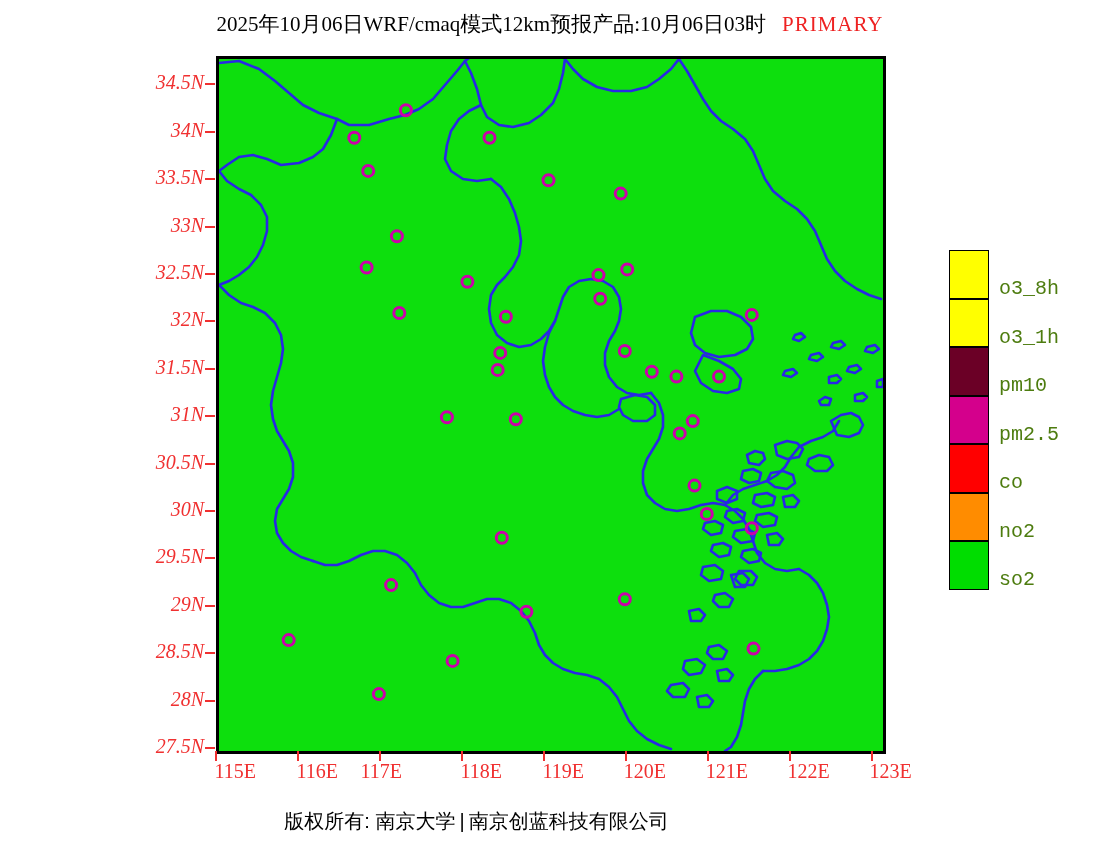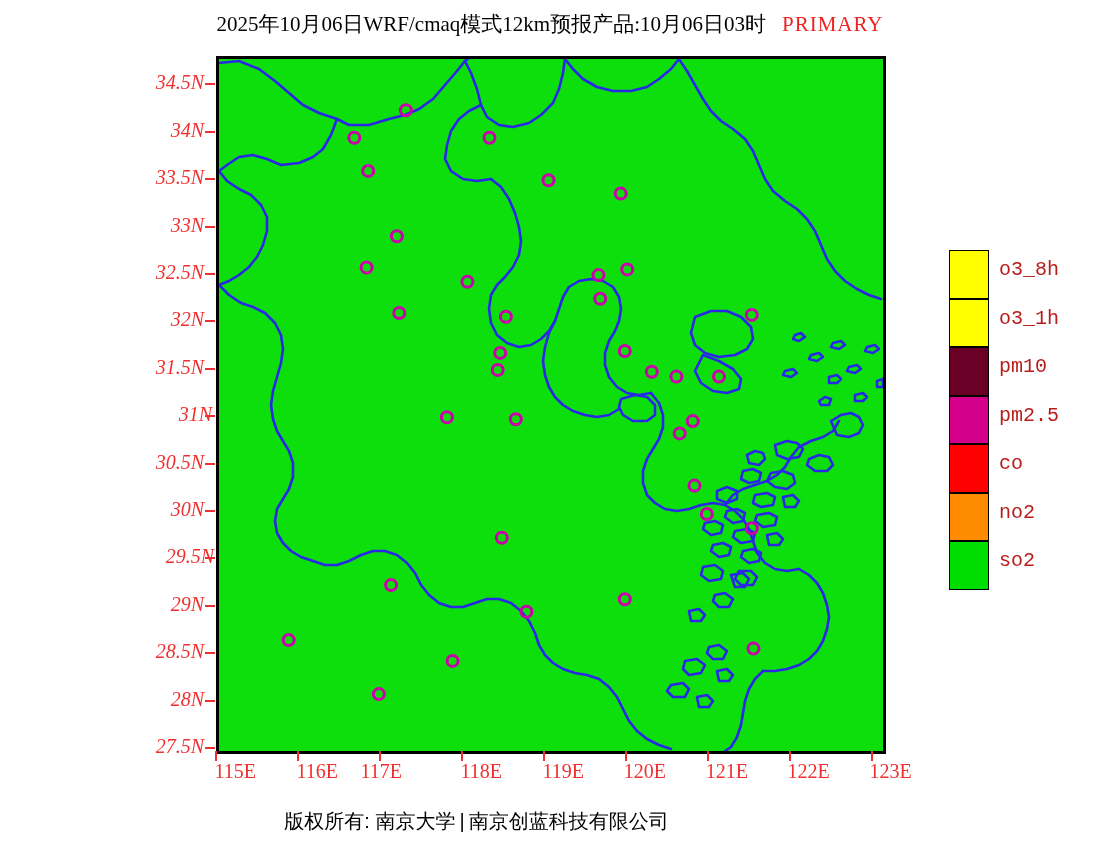--- a/index.html
+++ b/index.html
@@ -104,24 +104,24 @@
     left: 0;
     top: 0;
     width: 40px;
     height: 48.5px;
     border: 1.5px solid #000000;
     box-sizing: border-box;
   }
   .legend-label {
     position: absolute;
     left: 50px;
-    top: 8px;
+    top: 27px;
     font-family: "Liberation Mono", "DejaVu Sans Mono", monospace;
     font-size: 20px;
-    color: #b91c1c;
+    color: #4d7c0f;
     white-space: nowrap;
   }
 
   
   #footer {
     position: absolute;
     left: 0;
     top: 808px;
     width: 953px;
     text-align: center;
@@ -291,27 +291,27 @@
     <div class="ytick-label" style="left: 120px; width: 84px; top: 166.233px;">33.5N</div>
     <div class="ytick-mark" style="left: 205px; top: 178.233px;"></div>
     <div class="ytick-label" style="left: 120px; width: 84px; top: 213.63px;">33N</div>
     <div class="ytick-mark" style="left: 205px; top: 225.63px;"></div>
     <div class="ytick-label" style="left: 120px; width: 84px; top: 261.027px;">32.5N</div>
     <div class="ytick-mark" style="left: 205px; top: 273.027px;"></div>
     <div class="ytick-label" style="left: 120px; width: 84px; top: 308.425px;">32N</div>
     <div class="ytick-mark" style="left: 205px; top: 320.425px;"></div>
     <div class="ytick-label" style="left: 120px; width: 84px; top: 355.822px;">31.5N</div>
     <div class="ytick-mark" style="left: 205px; top: 367.822px;"></div>
-    <div class="ytick-label" style="left: 128px; width: 84px; top: 403.219px;">31N</div>
+    <div class="ytick-label" style="left: 120px; width: 84px; top: 403.219px;">31N</div>
     <div class="ytick-mark" style="left: 205px; top: 415.219px;"></div>
     <div class="ytick-label" style="left: 120px; width: 84px; top: 450.616px;">30.5N</div>
     <div class="ytick-mark" style="left: 205px; top: 462.616px;"></div>
     <div class="ytick-label" style="left: 120px; width: 84px; top: 498.014px;">30N</div>
     <div class="ytick-mark" style="left: 205px; top: 510.014px;"></div>
-    <div class="ytick-label" style="left: 130px; width: 84px; top: 545.411px;">29.5N</div>
+    <div class="ytick-label" style="left: 120px; width: 84px; top: 545.411px;">29.5N</div>
     <div class="ytick-mark" style="left: 205px; top: 557.411px;"></div>
     <div class="ytick-label" style="left: 120px; width: 84px; top: 592.808px;">29N</div>
     <div class="ytick-mark" style="left: 205px; top: 604.808px;"></div>
     <div class="ytick-label" style="left: 120px; width: 84px; top: 640.205px;">28.5N</div>
     <div class="ytick-mark" style="left: 205px; top: 652.205px;"></div>
     <div class="ytick-label" style="left: 120px; width: 84px; top: 687.603px;">28N</div>
     <div class="ytick-mark" style="left: 205px; top: 699.603px;"></div>
     <div class="ytick-label" style="left: 120px; width: 84px; top: 735px;">27.5N</div>
     <div class="ytick-mark" style="left: 205px; top: 747px;"></div>
     <div class="xtick-label" style="left: 176px; width: 80px; top: 760px;">115E</div>

